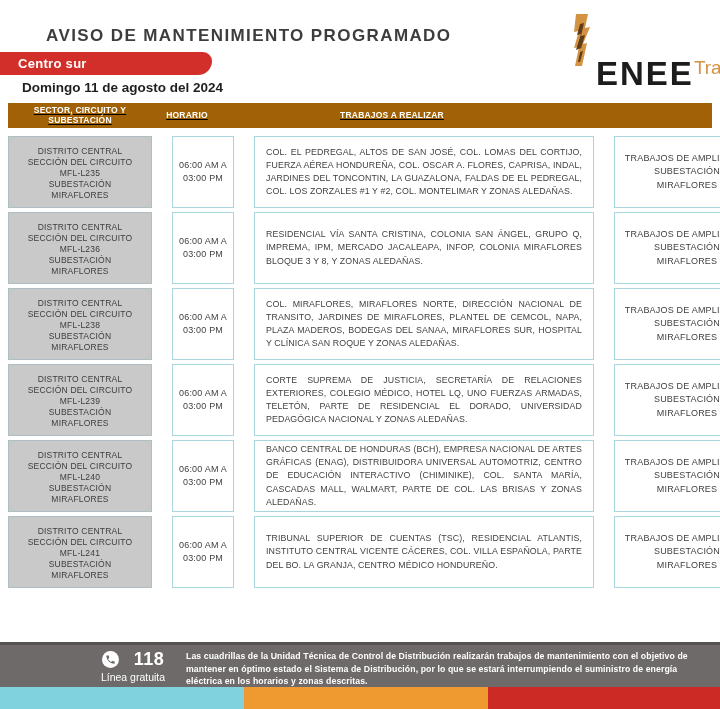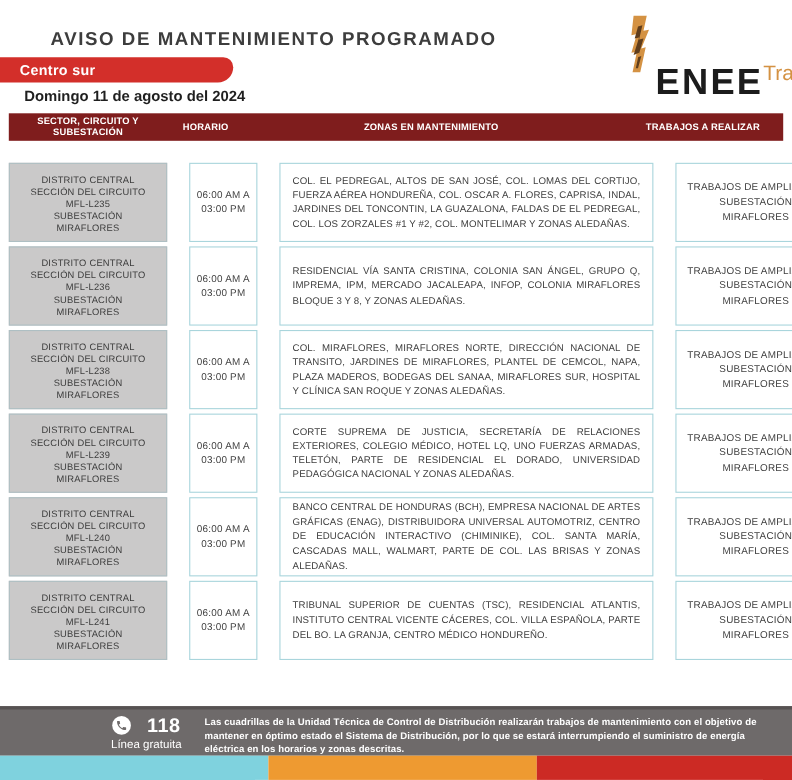--- a/index.html
+++ b/index.html
@@ -23,21 +23,21 @@
     color:#ffffff;font-size:13px;font-weight:bold;line-height:23px;
     padding-left:18px;box-sizing:border-box;letter-spacing:.3px;
   }
   .date{
     position:absolute;left:22px;top:80px;font-size:13.5px;font-weight:bold;color:#1f1f1f;
   }
   
   .table{position:absolute;left:8px;top:103px;width:704px;}
   .thead{
     display:grid;grid-template-columns:144px 62px 340px 146px;column-gap:4px;
-    background:#7f1d1d;height:25px;align-items:center;margin-bottom:20px;
+    background:#a16207;height:25px;align-items:center;margin-bottom:8px;text-decoration:underline;
   }
   .th{
     color:#ffffff;font-size:8.5px;font-weight:bold;text-align:center;
     line-height:1.15;letter-spacing:.2px;
   }
   .row{
     display:grid;grid-template-columns:144px 62px 340px 146px;column-gap:20px;
     height:72px;margin-bottom:4px;
   }
   .cell{border:1px solid #a9d5dc;background:#ffffff;box-sizing:border-box;overflow:hidden;}
@@ -103,21 +103,20 @@
     </div>
   </div>
 
   <div class="ribbon">Centro sur</div>
   <div class="date">Domingo 11 de agosto del 2024</div>
 
   <div class="table">
     <div class="thead">
       <div class="th">SECTOR, CIRCUITO Y SUBESTACIÓN</div>
       <div class="th">HORARIO</div>
-      <div class="th">ZONAS EN MANTENIMIENTO</div>
       <div class="th">TRABAJOS A REALIZAR</div>
     </div>
 
     <div class="row">
       <div class="cell cell-sector">
         <div>DISTRITO CENTRAL</div>
         <div>
           <div>SECCIÓN DEL CIRCUITO</div>
           <div>MFL-L235</div>
         </div>

